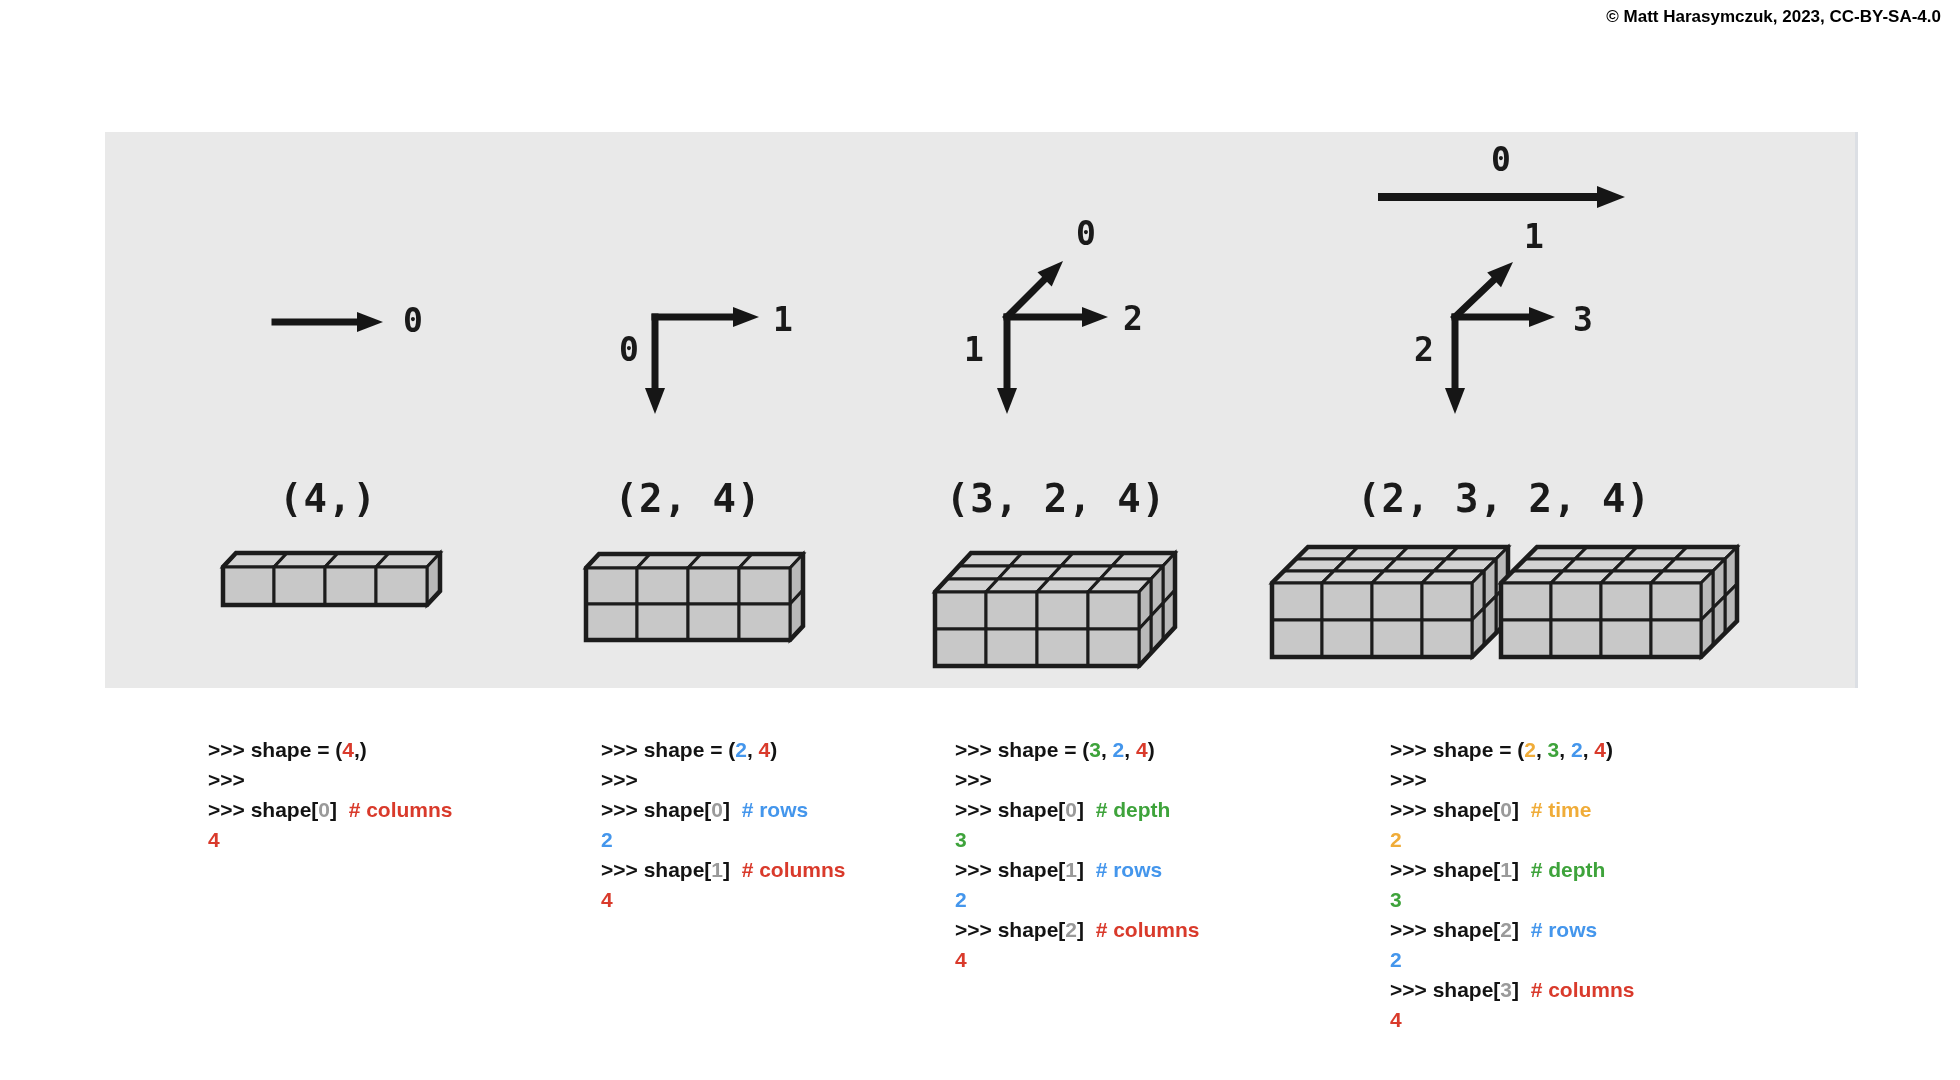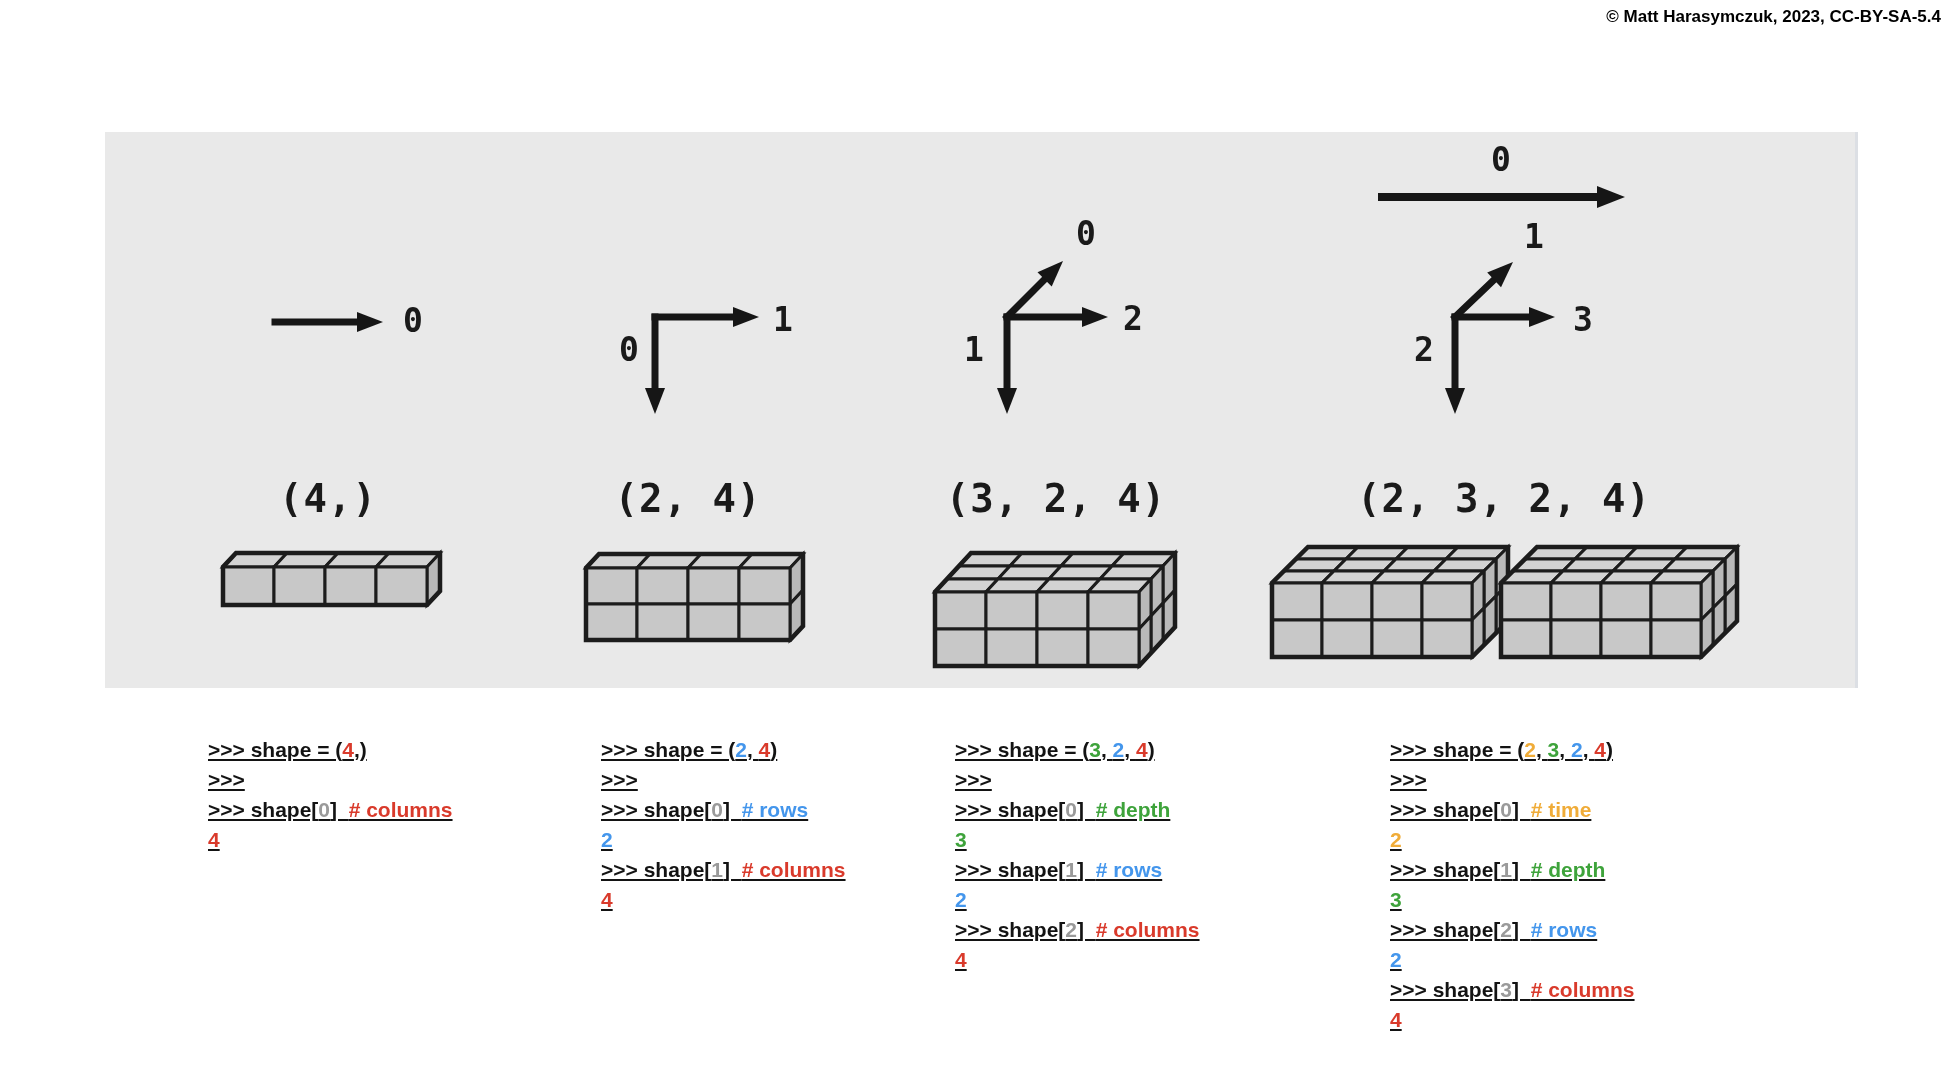--- a/index.html
+++ b/index.html
@@ -33,31 +33,30 @@
     font-family:"DejaVu Sans Mono",monospace;font-weight:bold;font-size:39px;
     fill:#1a1a1a;text-anchor:middle;letter-spacing:1px;
   }
   .code-section{position:absolute;left:0;top:0;}
   .code-block{
     position:absolute;top:735px;
     font:bold 21px "Liberation Sans",sans-serif;
     line-height:30px;
     white-space:pre;
     color:#131313;
-    text-decoration:underline;
   }
   .code-block-0{left:208px;}
   .code-block-1{left:601px;}
   .code-block-2{left:955px;}
   .code-block-3{left:1390px;}
 </style>
 </head>
 <body>
 
-<div class="copyright">© Matt Harasymczuk, 2023, CC-BY-SA-5.4</div>
+<div class="copyright">© Matt Harasymczuk, 2023, CC-BY-SA-4.0</div>
 
 <div class="figure-panel">
   <svg width="1750" height="556" viewBox="0 0 1750 556" xmlns="http://www.w3.org/2000/svg">
 
     <g>
       <path class="arrow-line" d="M170 190 H253"></path>
       <polygon class="arrow-head" points="278,190 252,180 252,200"></polygon>
       <text class="axis-label" x="308" y="200">0</text>
       <text class="tuple-label" x="223" y="380">(4,)</text>
       <g>

